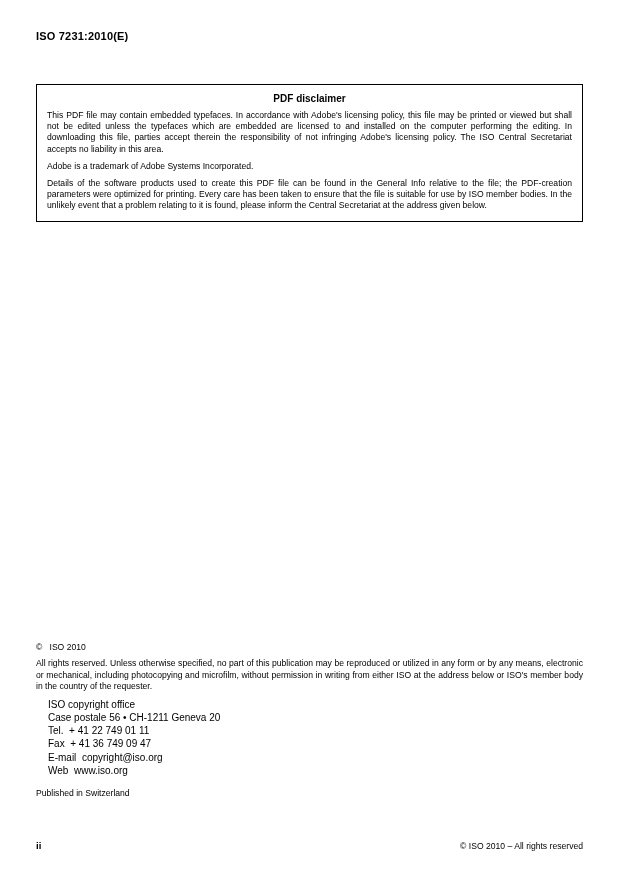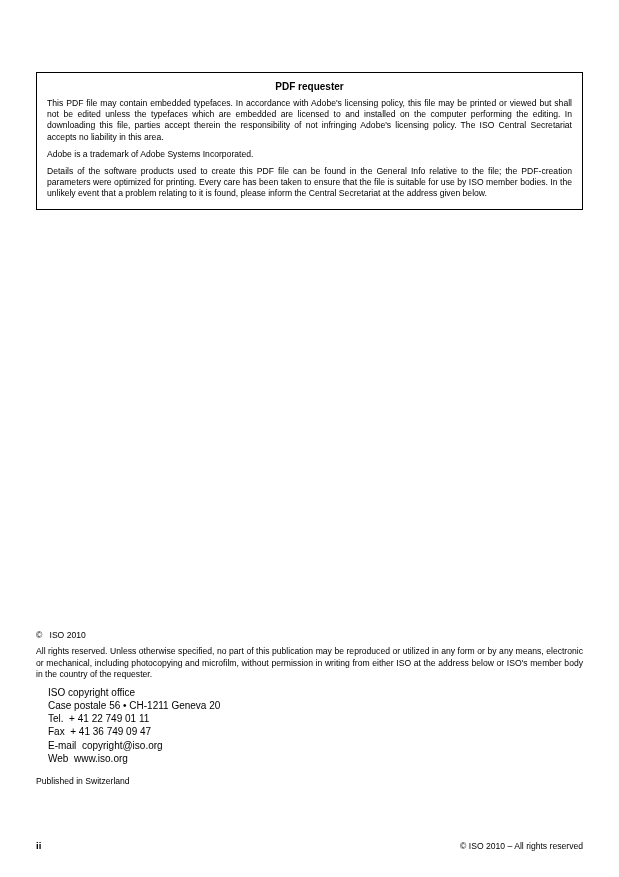--- a/index.html
+++ b/index.html
@@ -88,23 +88,24 @@
   }
   .footer-page-num { font-size: 9.5px; font-weight: bold; }
   .footer-copyright { font-size: 8.6px; }
 </style>
 </head>
 <body>
 
 <div class="page">
   <div class="content">
 
+    <div class="doc-number">ISO 7231:2010(E)</div>
 
     <div class="disclaimer-box">
-      <div class="disclaimer-title">PDF requester</div>
+      <div class="disclaimer-title">PDF disclaimer</div>
       <div class="disclaimer-para">This PDF file may contain embedded typefaces. In accordance with Adobe's licensing policy, this file may be printed or viewed but shall not be edited unless the typefaces which are embedded are licensed to and installed on the computer performing the editing. In downloading this file, parties accept therein the responsibility of not infringing Adobe's licensing policy. The ISO Central Secretariat accepts no liability in this area.</div>
       <div class="disclaimer-para">Adobe is a trademark of Adobe Systems Incorporated.</div>
       <div class="disclaimer-para">Details of the software products used to create this PDF file can be found in the General Info relative to the file; the PDF-creation parameters were optimized for printing. Every care has been taken to ensure that the file is suitable for use by ISO member bodies. In the unlikely event that a problem relating to it is found, please inform the Central Secretariat at the address given below.</div>
     </div>
 
     <div class="copyright-section">
 
       <div class="copyright-notice">©   ISO 2010</div>
 
       <div class="copyright-rights">All rights reserved. Unless otherwise specified, no part of this publication may be reproduced or utilized in any form or by any means, electronic or mechanical, including photocopying and microfilm, without permission in writing from either ISO at the address below or ISO's member body in the country of the requester.</div>

